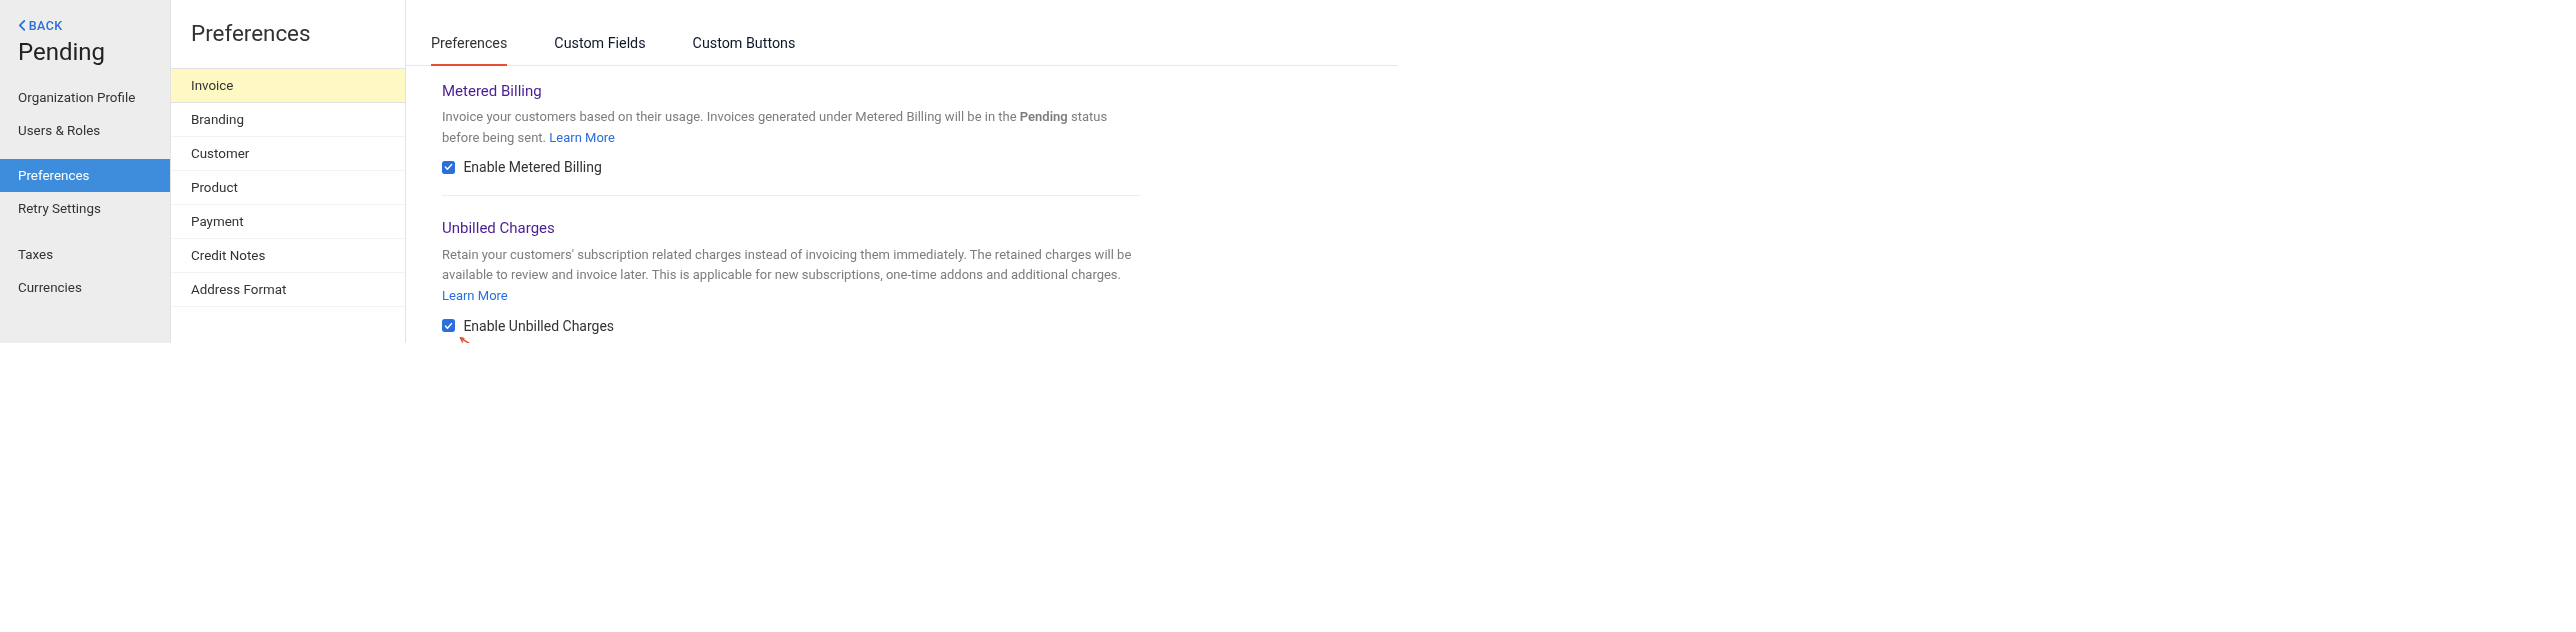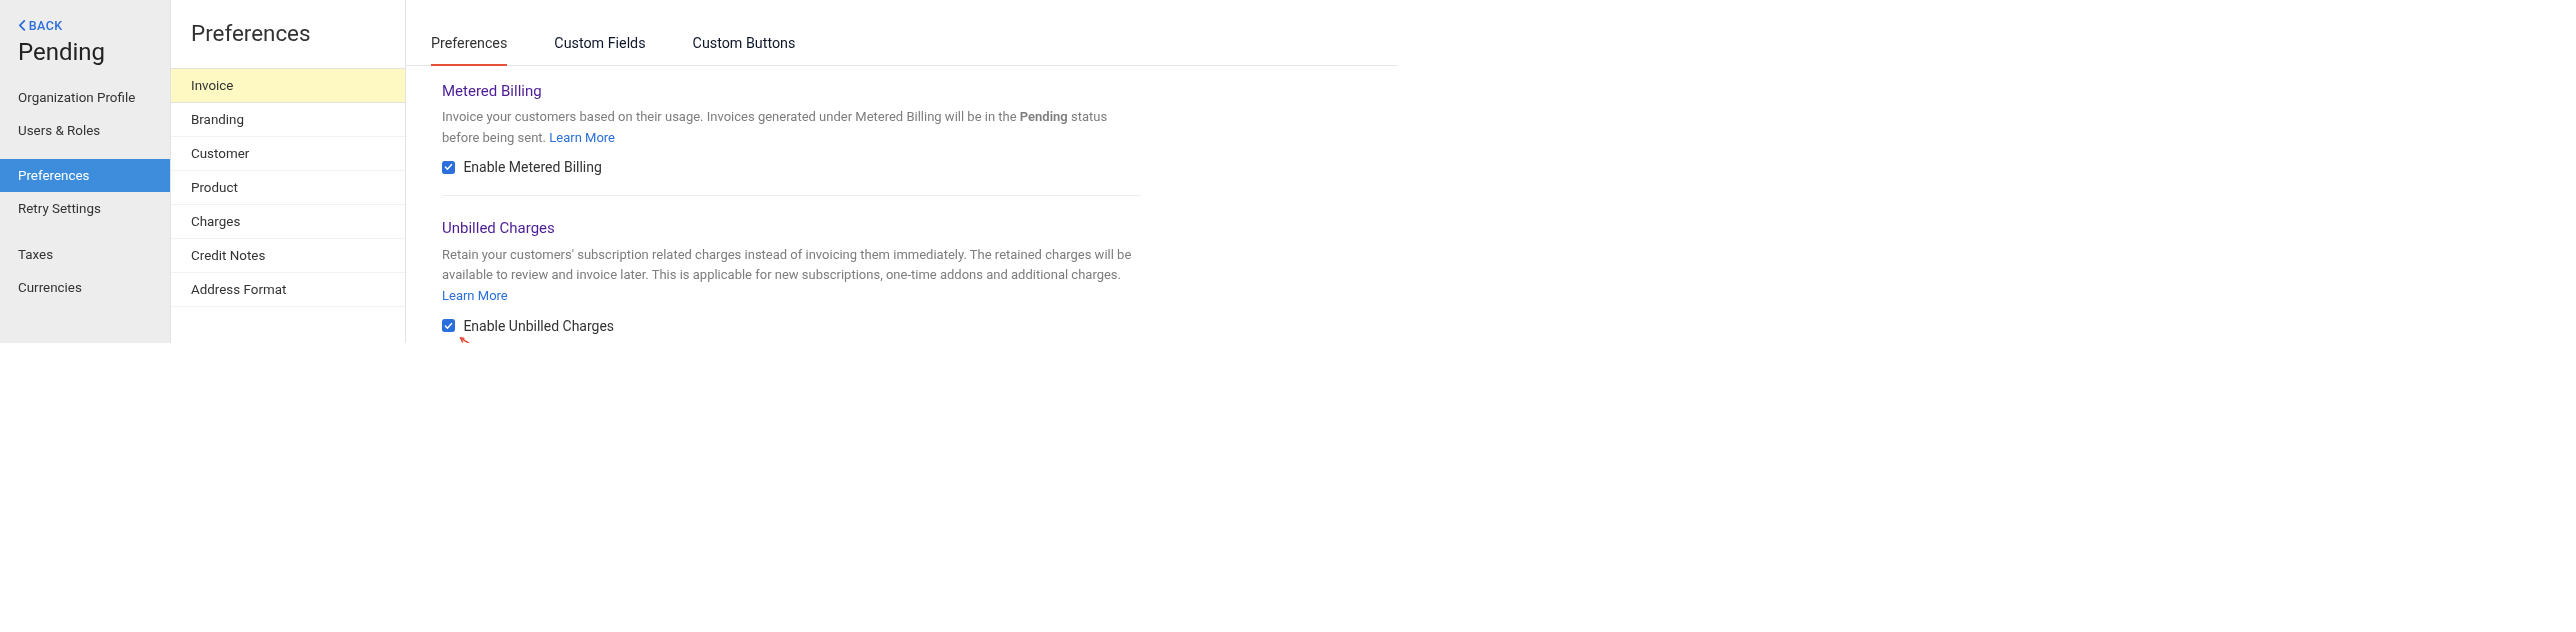--- a/index.html
+++ b/index.html
@@ -193,21 +193,21 @@
   <div class="nav-item">Taxes</div>
   <div class="nav-item">Currencies</div>
 </div>
 
 <div class="col2">
   <div class="col2-title">Preferences</div>
   <div class="sub-item active">Invoice</div>
   <div class="sub-item">Branding</div>
   <div class="sub-item">Customer</div>
   <div class="sub-item">Product</div>
-  <div class="sub-item">Charges</div>
+  <div class="sub-item">Payment</div>
   <div class="sub-item">Credit Notes</div>
   <div class="sub-item">Address Format</div>
 </div>
 
 <div class="col3">
   <div class="tabs">
     <div class="tab active">Preferences</div>
     <div class="tab">Custom Fields</div>
     <div class="tab">Custom Buttons</div>
   </div>

